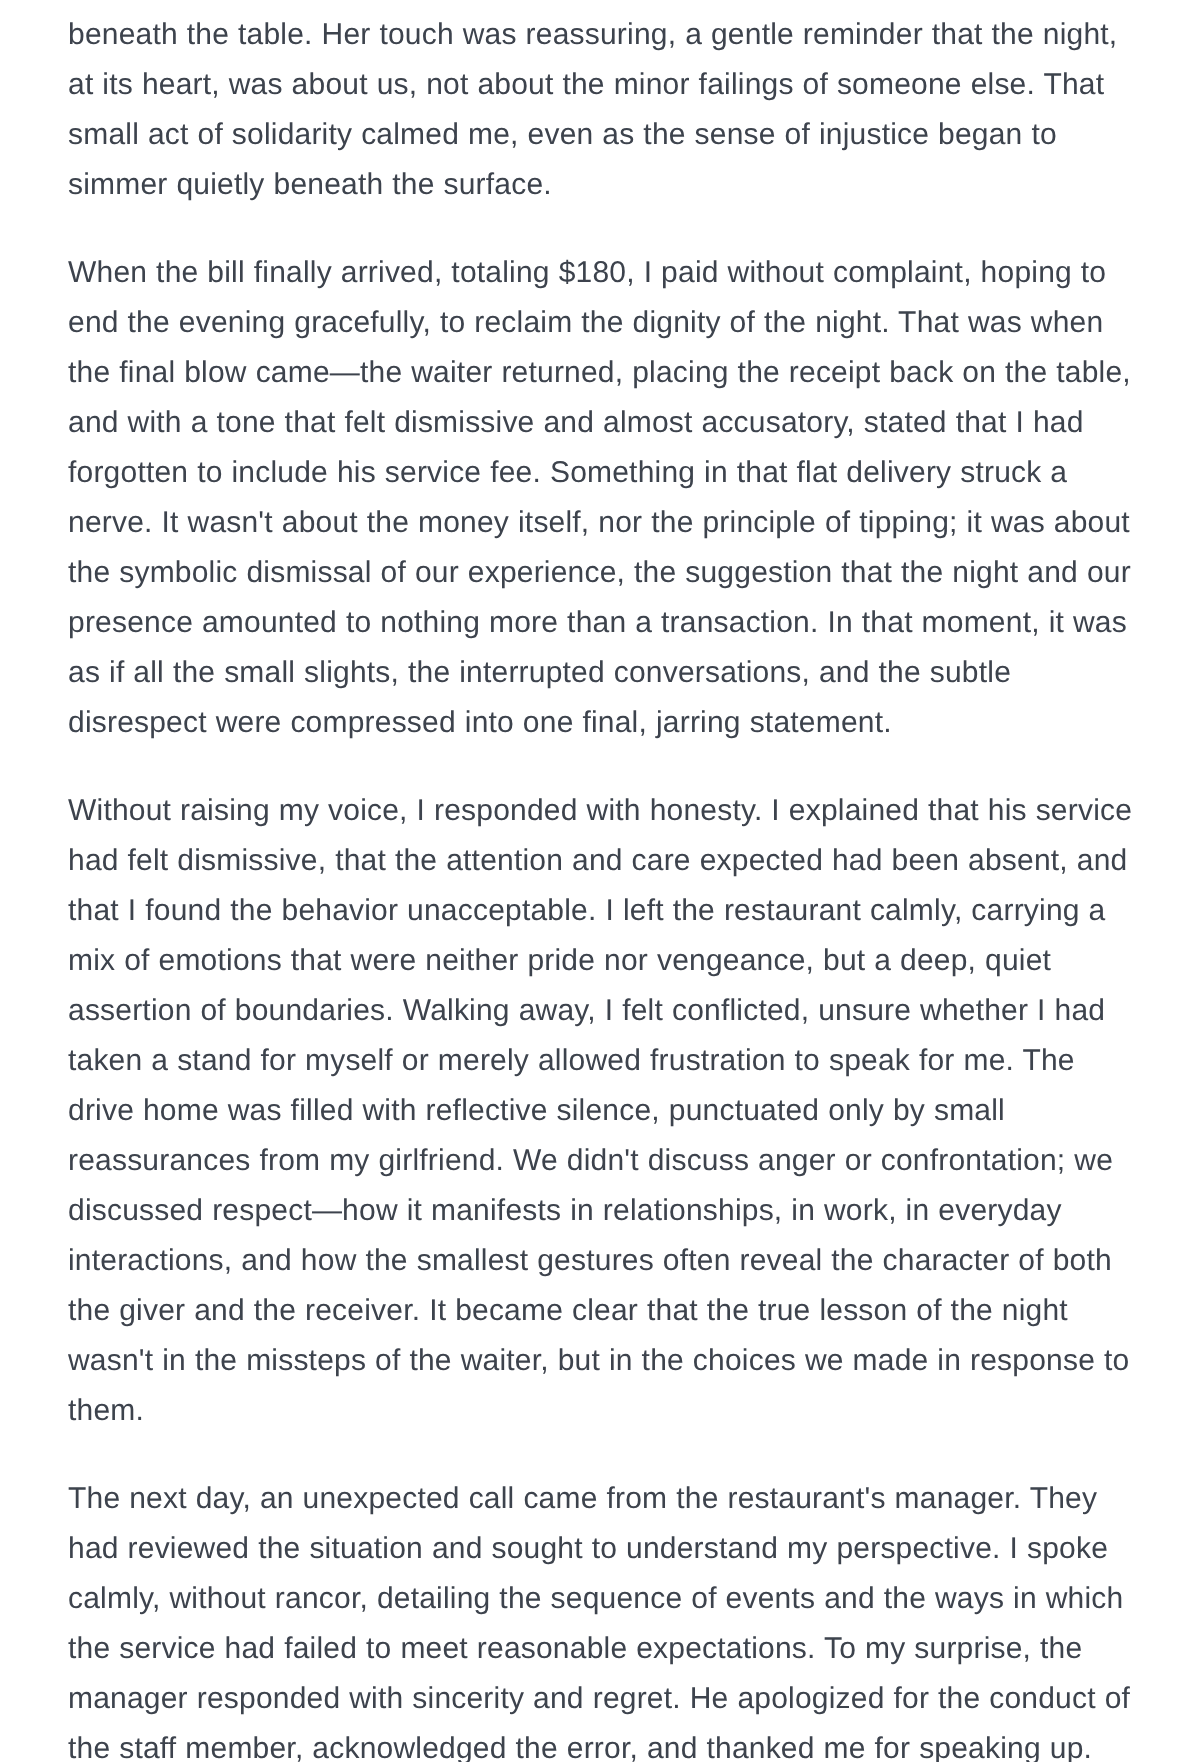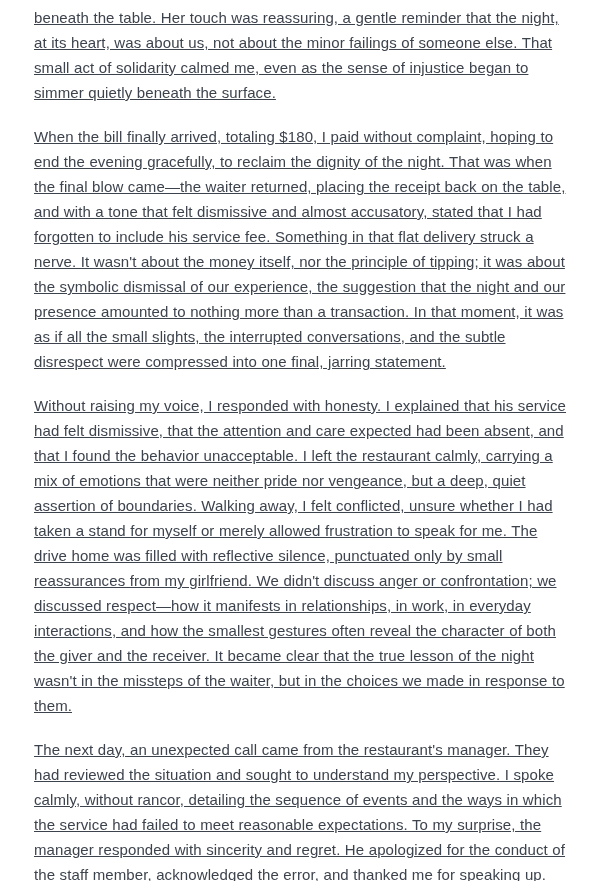--- a/index.html
+++ b/index.html
@@ -19,21 +19,20 @@
     padding: 5px 33px 0 34px;
     color: #3d434d;
     font-size: 15px;
     line-height: 25px;
     letter-spacing: 0.1px;
     text-align: left;
   }
   .document-body p {
     margin: 0 0 19px 0;
     word-spacing: 0.2px;
-    text-decoration: underline;
   }
   .document-body p:last-child {
     margin-bottom: 0;
   }
 </style>
 </head>
 <body>
 
 <article class="document-body">
   <p>beneath the table. Her touch was reassuring, a gentle reminder that the night, at its heart, was about us, not about the minor failings of someone else. That small act of solidarity calmed me, even as the sense of injustice began to simmer quietly beneath the surface.</p>

